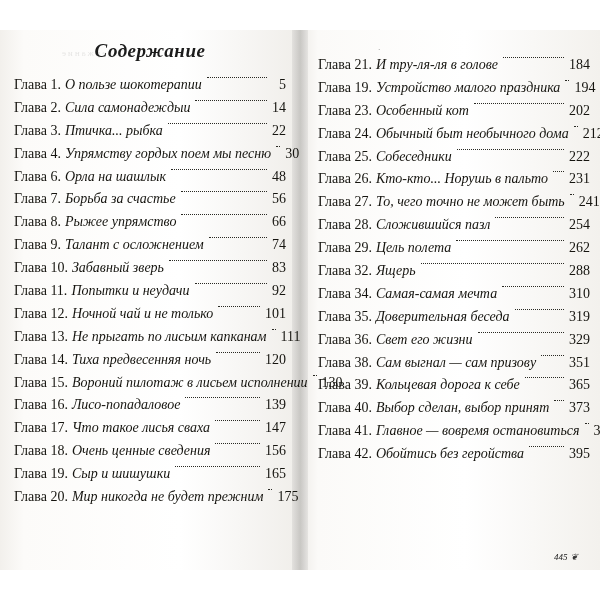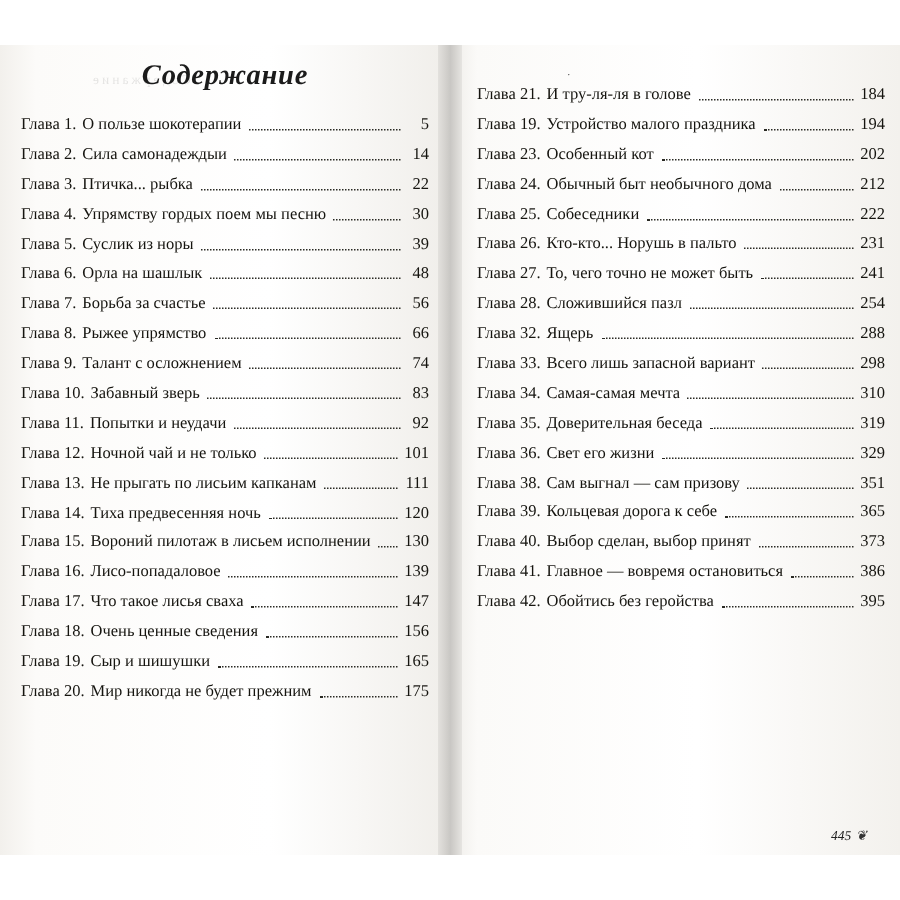--- a/index.html
+++ b/index.html
@@ -89,34 +89,35 @@
     letter-spacing: 0.5px;
   }
 
   .toc-list {
     list-style: none;
     margin: 0;
     padding: 0;
   }
   .toc-item {
     display: flex;
-    align-items: flex-end;
-    font-size: 11px;
+    align-items: flex-start;
+    font-size: 14px;
     line-height: 1;
     color: #15140f;
     margin-bottom: 8.9px;
     white-space: nowrap;
   }
   .ch-label {
     flex: 0 0 auto;
     padding-right: 4px;
   }
   .ch-title {
     flex: 0 0 auto;
     padding-right: 3px;
+    font-style: italic;
   }
   .leader {
     flex: 1 1 auto;
     overflow: hidden;
     height: 1px;
     position: relative;
     top: -2px;
     border-bottom: 1px dotted #2a2a24;
     margin: 0 2px;
     min-width: 4px;
@@ -203,26 +204,20 @@
           <span class="leader"></span>
           <span class="page-num">22</span>
         </li>
         <li class="toc-item">
           <span class="ch-label">Глава 4.</span>
           <span class="ch-title">Упрямству гордых поем мы песню</span>
           <span class="leader"></span>
           <span class="page-num">30</span>
         </li>
         <li class="toc-item">
-          <span class="ch-label">Глава 5.</span>
-          <span class="ch-title">Суслик из норы</span>
-          <span class="leader"></span>
-          <span class="page-num">39</span>
-        </li>
-        <li class="toc-item">
           <span class="ch-label">Глава 6.</span>
           <span class="ch-title">Орла на шашлык</span>
           <span class="leader"></span>
           <span class="page-num">48</span>
         </li>
         <li class="toc-item">
           <span class="ch-label">Глава 7.</span>
           <span class="ch-title">Борьба за счастье</span>
           <span class="leader"></span>
           <span class="page-num">56</span>
@@ -352,30 +347,30 @@
           <span class="leader"></span>
           <span class="page-num">241</span>
         </li>
         <li class="toc-item">
           <span class="ch-label">Глава 28.</span>
           <span class="ch-title">Сложившийся пазл</span>
           <span class="leader"></span>
           <span class="page-num">254</span>
         </li>
         <li class="toc-item">
+          <span class="ch-label">Глава 29.</span>
+          <span class="ch-title">Цель полета</span>
+          <span class="leader"></span>
+          <span class="page-num">262</span>
+        </li>
+        <li class="toc-item">
           <span class="ch-label">Глава 32.</span>
           <span class="ch-title">Ящерь</span>
           <span class="leader"></span>
           <span class="page-num">288</span>
-        </li>
-        <li class="toc-item">
-          <span class="ch-label">Глава 33.</span>
-          <span class="ch-title">Всего лишь запасной вариант</span>
-          <span class="leader"></span>
-          <span class="page-num">298</span>
         </li>
         <li class="toc-item">
           <span class="ch-label">Глава 34.</span>
           <span class="ch-title">Самая-самая мечта</span>
           <span class="leader"></span>
           <span class="page-num">310</span>
         </li>
         <li class="toc-item">
           <span class="ch-label">Глава 35.</span>
           <span class="ch-title">Доверительная беседа</span>

